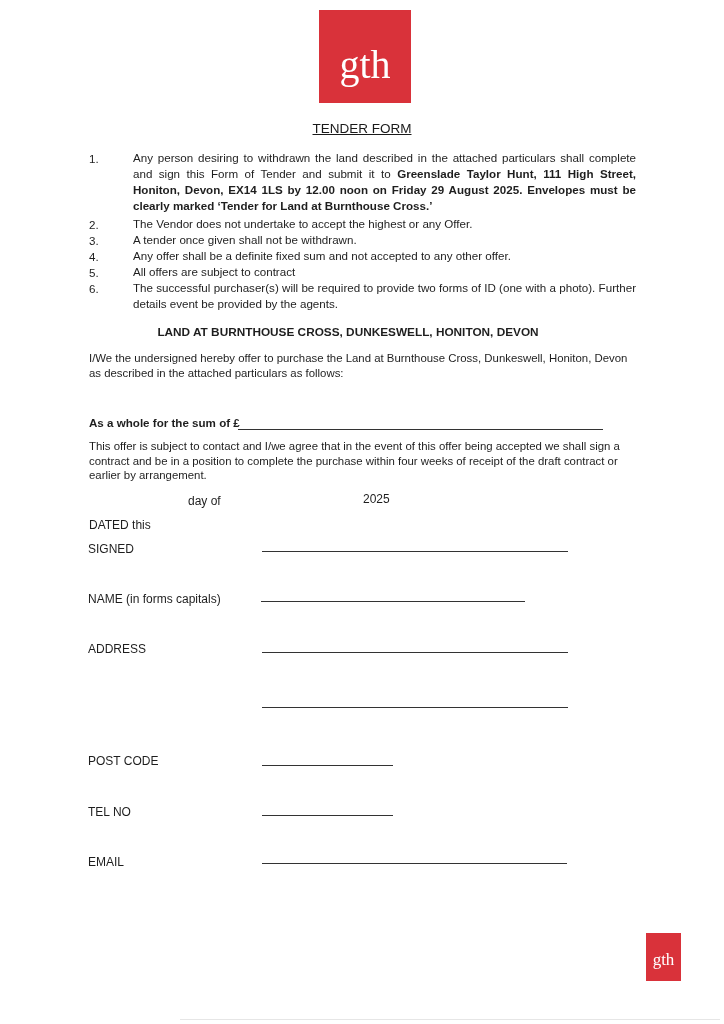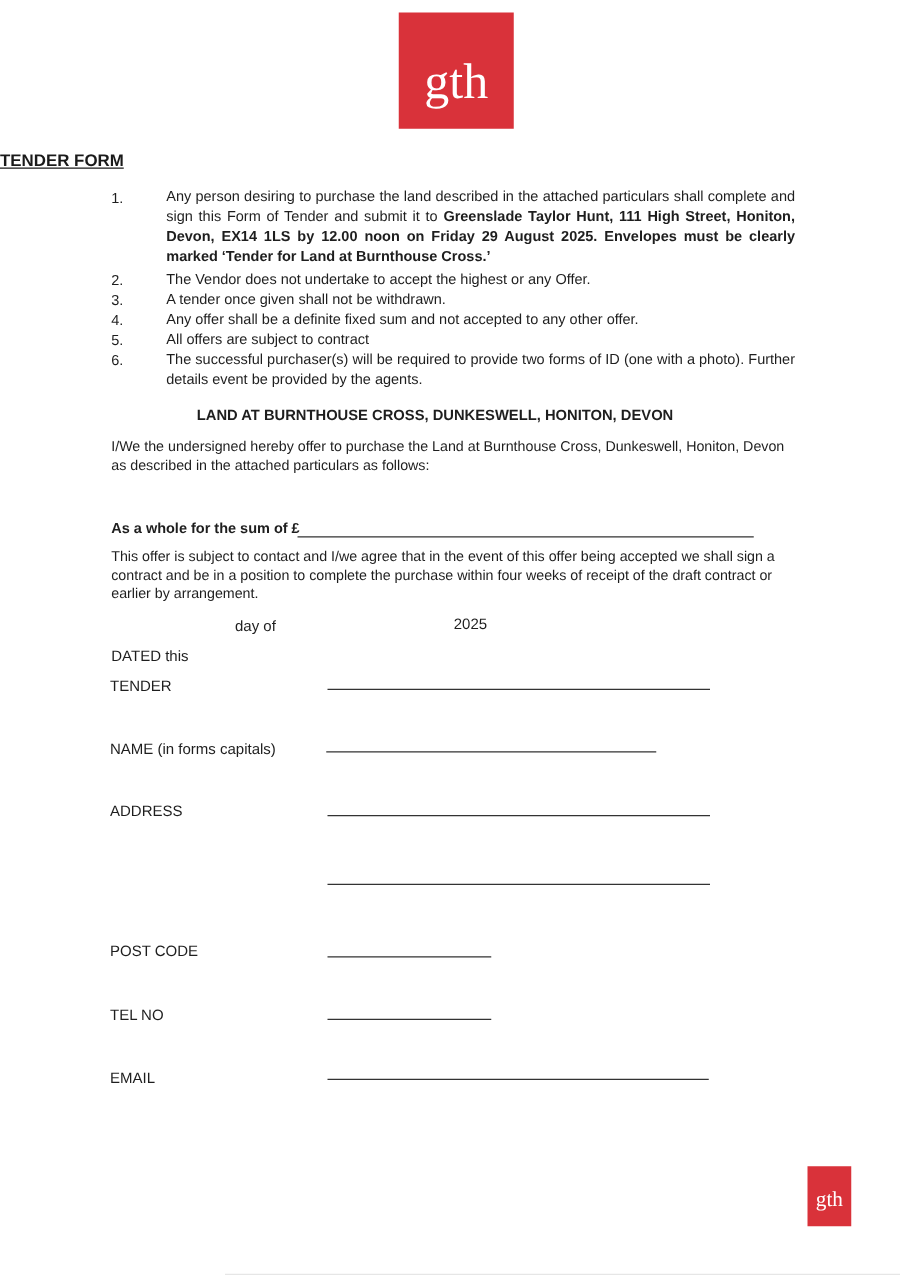--- a/index.html
+++ b/index.html
@@ -13,22 +13,22 @@
     background: #d9323a; color: #fff; display: flex; align-items: flex-end; justify-content: center;
     font-family: "Liberation Serif", serif; font-size: 40px; line-height: 1; padding-bottom: 18px; box-sizing: border-box;
     letter-spacing: 0px;
   }
   .logo-small {
     position: absolute; left: 646px; top: 933px; width: 35px; height: 48px;
     background: #d9323a; color: #fff; display: flex; align-items: center; justify-content: center;
     font-family: "Liberation Serif", serif; font-size: 17px; line-height: 1; padding-top: 4px; box-sizing: border-box;
   }
   .title {
-    position: absolute; left: 0; width: 724px; top: 121px; text-align: left;
-    font-size: 13.5px; font-weight: bold; text-decoration: underline; color: #1a1a1a;
+    position: absolute; left: 0; width: 724px; top: 121px; text-align: center;
+    font-size: 13.5px; font-weight: normal; text-decoration: underline; color: #1a1a1a;
   }
   .num { position: absolute; left: 89px; font-size: 11.6px; line-height: 15.8px; }
   .txt { position: absolute; left: 133px; width: 503px; font-size: 11.6px; line-height: 16px; text-align: justify; }
   .txt b { font-weight: bold; }
   .sub-heading {
     position: absolute; left: 0; width: 696px; top: 325px; text-align: center;
     font-size: 11.8px; font-weight: bold;
   }
   .para { position: absolute; left: 89px; width: 548px; font-size: 11.4px; line-height: 14.5px; }
   .label { position: absolute; left: 88px; font-size: 12px; }
@@ -40,21 +40,21 @@
 
 <div class="logo">
     <span>gth</span>
   </div>
 
 <div class="title">TENDER FORM</div>
 
 <div>
   <div>
     <span class="num" style="top:151px">1.</span>
-    <div class="txt" style="top:150px"><span>Any person desiring to purchase the land described in the attached particulars shall complete and sign this Form of Tender and submit it to </span><b>Greenslade Taylor Hunt, 111 High Street, Honiton, Devon, EX14 1LS by 12.00 noon on Friday 29 August 2025. Envelopes must be clearly marked ‘Tender for Land at Burnthouse Cross.’</b></div>
+    <div class="txt" style="top:150px"><span>Any person desiring to withdrawn the land described in the attached particulars shall complete and sign this Form of Tender and submit it to </span><b>Greenslade Taylor Hunt, 111 High Street, Honiton, Devon, EX14 1LS by 12.00 noon on Friday 29 August 2025. Envelopes must be clearly marked ‘Tender for Land at Burnthouse Cross.’</b></div>
   </div>
   <div>
     <span class="num" style="top:217px">2.</span>
     <div class="txt" style="top:216px">The Vendor does not undertake to accept the highest or any Offer.</div>
   </div>
   <div>
     <span class="num" style="top:233px">3.</span>
     <div class="txt" style="top:232px">A tender once given shall not be withdrawn.</div>
   </div>
   <div>
@@ -77,21 +77,21 @@
 
 <div class="abs" style="left:89px; top:416px; font-size:11.6px; font-weight:bold;">As a whole for the sum of £</div>
 <div class="line" style="left:238px; top:429px; width:365px;"></div>
 
 <div class="para" style="top:439px">This offer is subject to contact and I/we agree that in the event of this offer being accepted we shall sign a contract and be in a position to complete the purchase within four weeks of receipt of the draft contract or earlier by arrangement.</div>
 
 <div class="abs" style="left:89px; top:494px; font-size:12px;margin-top:24px;">DATED this</div>
 <div class="abs" style="left:188px; top:494px; font-size:12px;">day of</div>
 <div class="abs" style="left:363px; top:492px; font-size:12px;">2025</div>
 
-<div class="label" style="top:542px">TENDER</div>
+<div class="label" style="top:542px">SIGNED</div>
 <div class="line" style="left:262px; top:551px; width:306px;"></div>
 
 <div class="label" style="top:592px">NAME (in forms capitals)</div>
 <div class="line" style="left:261px; top:601px; width:264px;"></div>
 
 <div class="label" style="top:642px">ADDRESS</div>
 <div class="line" style="left:262px; top:652px; width:306px;"></div>
 <div class="line" style="left:262px; top:707px; width:306px;"></div>
 
 <div class="label" style="top:754px">POST CODE</div>

